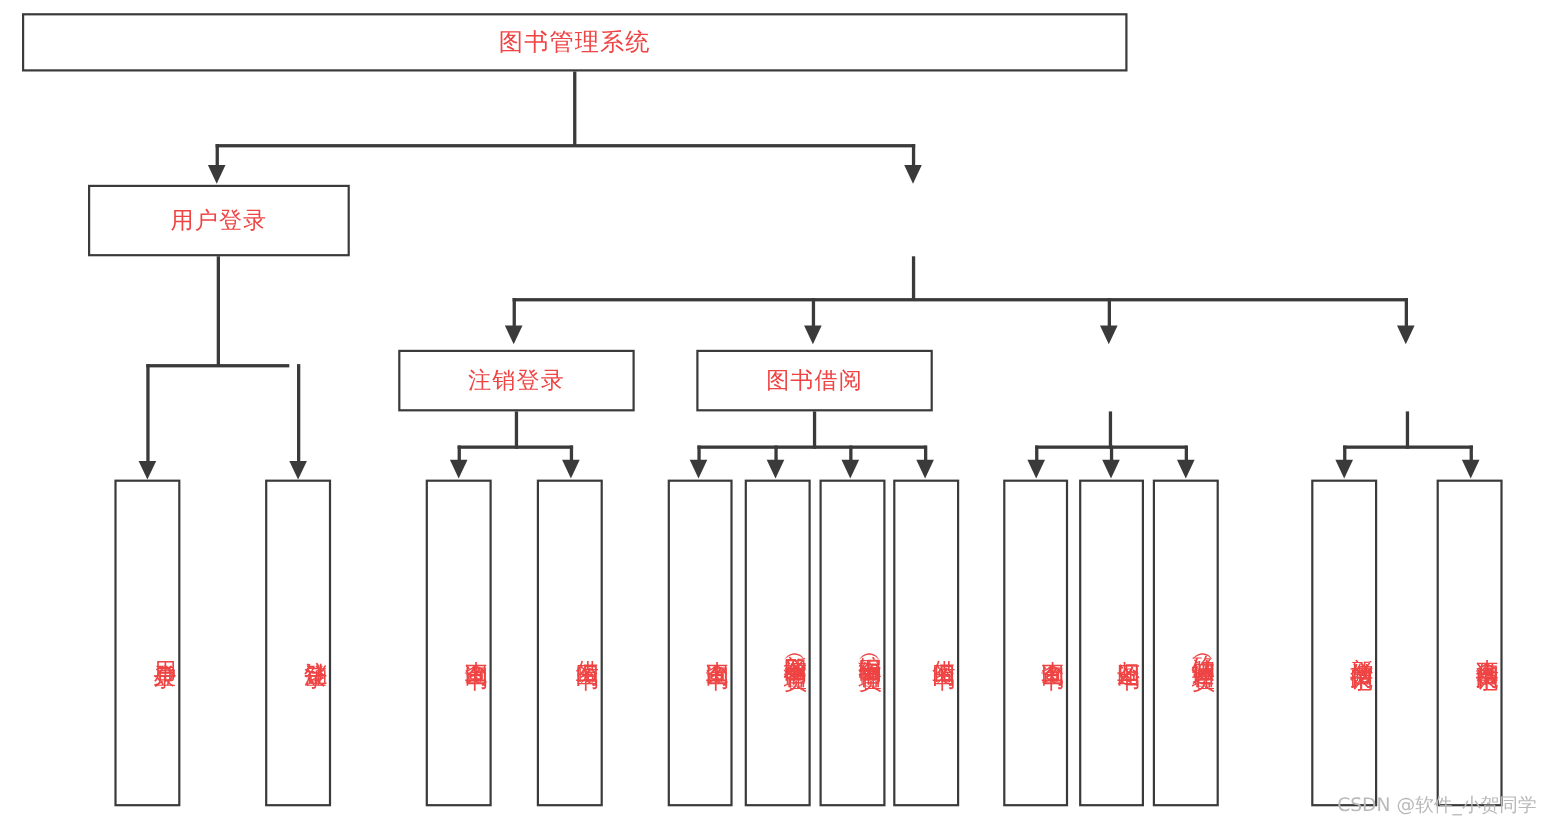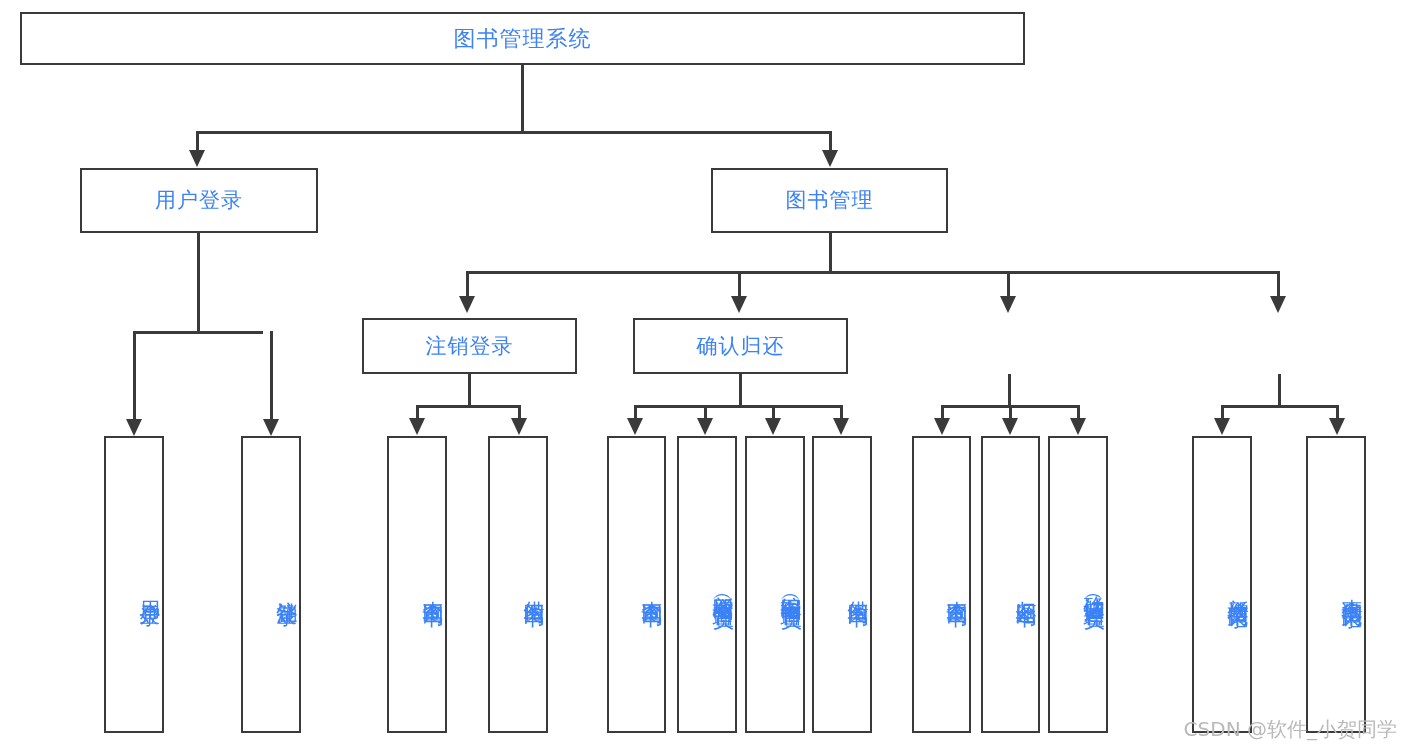--- a/index.html
+++ b/index.html
@@ -20,21 +20,21 @@
   }
   
   .node {
     position: absolute;
     box-sizing: border-box;
     background: #ffffff;
     border: 2px solid #3a3a3a;
     display: flex;
     align-items: center;
     justify-content: center;
-    color: #3b82f6;
+    color: #ef4444;
     line-height: 1.15;
   }
   .node.horizontal {
     font-size: 21px;
     letter-spacing: 1px;
   }
   .node.vertical {
     writing-mode: vertical-rl;
     text-orientation: upright;
     font-size: 21px;
@@ -64,21 +64,21 @@
     height: 0;
     border-left: 8px solid transparent;
     border-right: 8px solid transparent;
     border-top: 17px solid #3a3a3a;
   }
   
   #watermark {
     position: absolute;
     right: 8px;
     bottom: 4px;
-    font-size: 20px;
+    font-size: 17px;
     color: #b9b9b9;
     white-space: nowrap;
     pointer-events: none;
   }
 </style>
 </head>
 <body>
 
 <div id="diagram-root">
 
@@ -93,23 +93,20 @@
   <div class="vline" style="left:196px; top:131px; height:22px;"></div>
   <div class="arrow" style="left:189px; top:150px;"></div>
 
   <div class="vline" style="left:829px; top:131px; height:22px;"></div>
   <div class="arrow" style="left:822px; top:150px;"></div>
 
   <div class="node horizontal" style="left:80px; top:168px; width:238px; height:65px;">
     <span>用户登录</span>
   </div>
 
-  <div class="node horizontal" style="left:711px; top:168px; width:237px; height:65px;">
-    <span>图书管理</span>
-  </div>
 
   <div class="vline" style="left:197px; top:233px; height:100px;"></div>
   <div class="hline" style="left:133px; top:331px; width:130px;"></div>
   <div class="vline" style="left:133px; top:331px; height:90px;"></div>
   <div class="arrow" style="left:126px; top:419px;"></div>
   <div class="vline" style="left:270px; top:331px; height:90px;"></div>
   <div class="arrow" style="left:263px; top:419px;"></div>
 
   <div class="vline" style="left:829px; top:233px; height:40px;"></div>
   <div class="hline" style="left:466px; top:271px; width:814px;"></div>
@@ -119,21 +116,21 @@
   <div class="arrow" style="left:731px; top:296px;"></div>
   <div class="vline" style="left:1007px; top:271px; height:28px;"></div>
   <div class="arrow" style="left:1000px; top:296px;"></div>
   <div class="vline" style="left:1277px; top:271px; height:28px;"></div>
   <div class="arrow" style="left:1270px; top:296px;"></div>
 
   <div class="node horizontal" style="left:362px; top:318px; width:215px; height:56px;">
     <span>注销登录</span>
   </div>
   <div class="node horizontal" style="left:633px; top:318px; width:215px; height:56px;">
-    <span>确认归还</span>
+    <span>图书借阅</span>
   </div>
 
   <div class="vline" style="left:468px; top:374px; height:34px;"></div>
   <div class="hline" style="left:416px; top:405px; width:105px;"></div>
   <div class="vline" style="left:416px; top:405px; height:15px;"></div>
   <div class="arrow" style="left:409px; top:418px;"></div>
   <div class="vline" style="left:518px; top:405px; height:15px;"></div>
   <div class="arrow" style="left:511px; top:418px;"></div>
 
   <div class="vline" style="left:739px; top:374px; height:34px;"></div>

